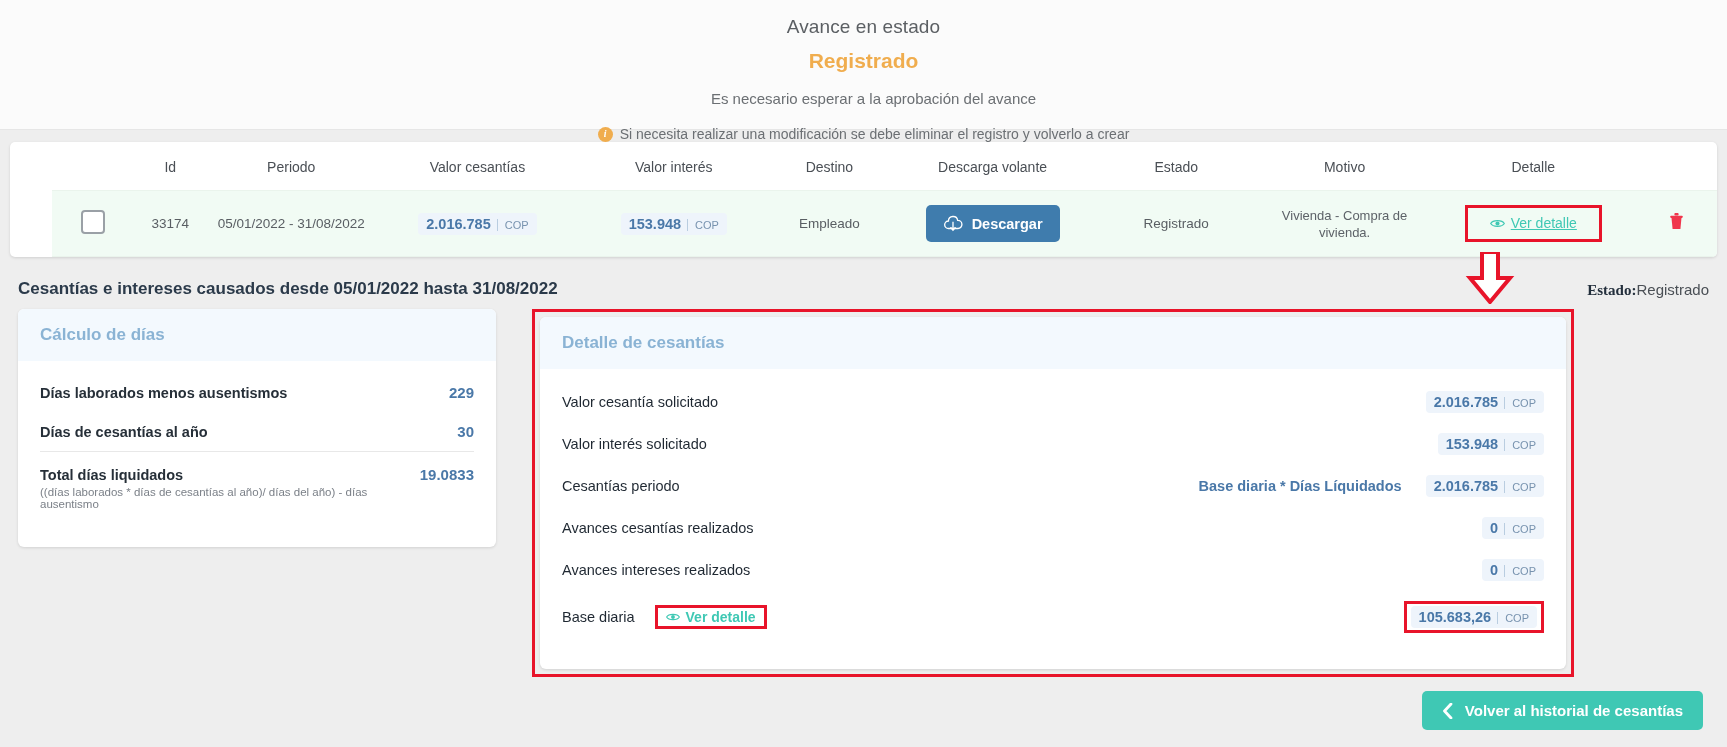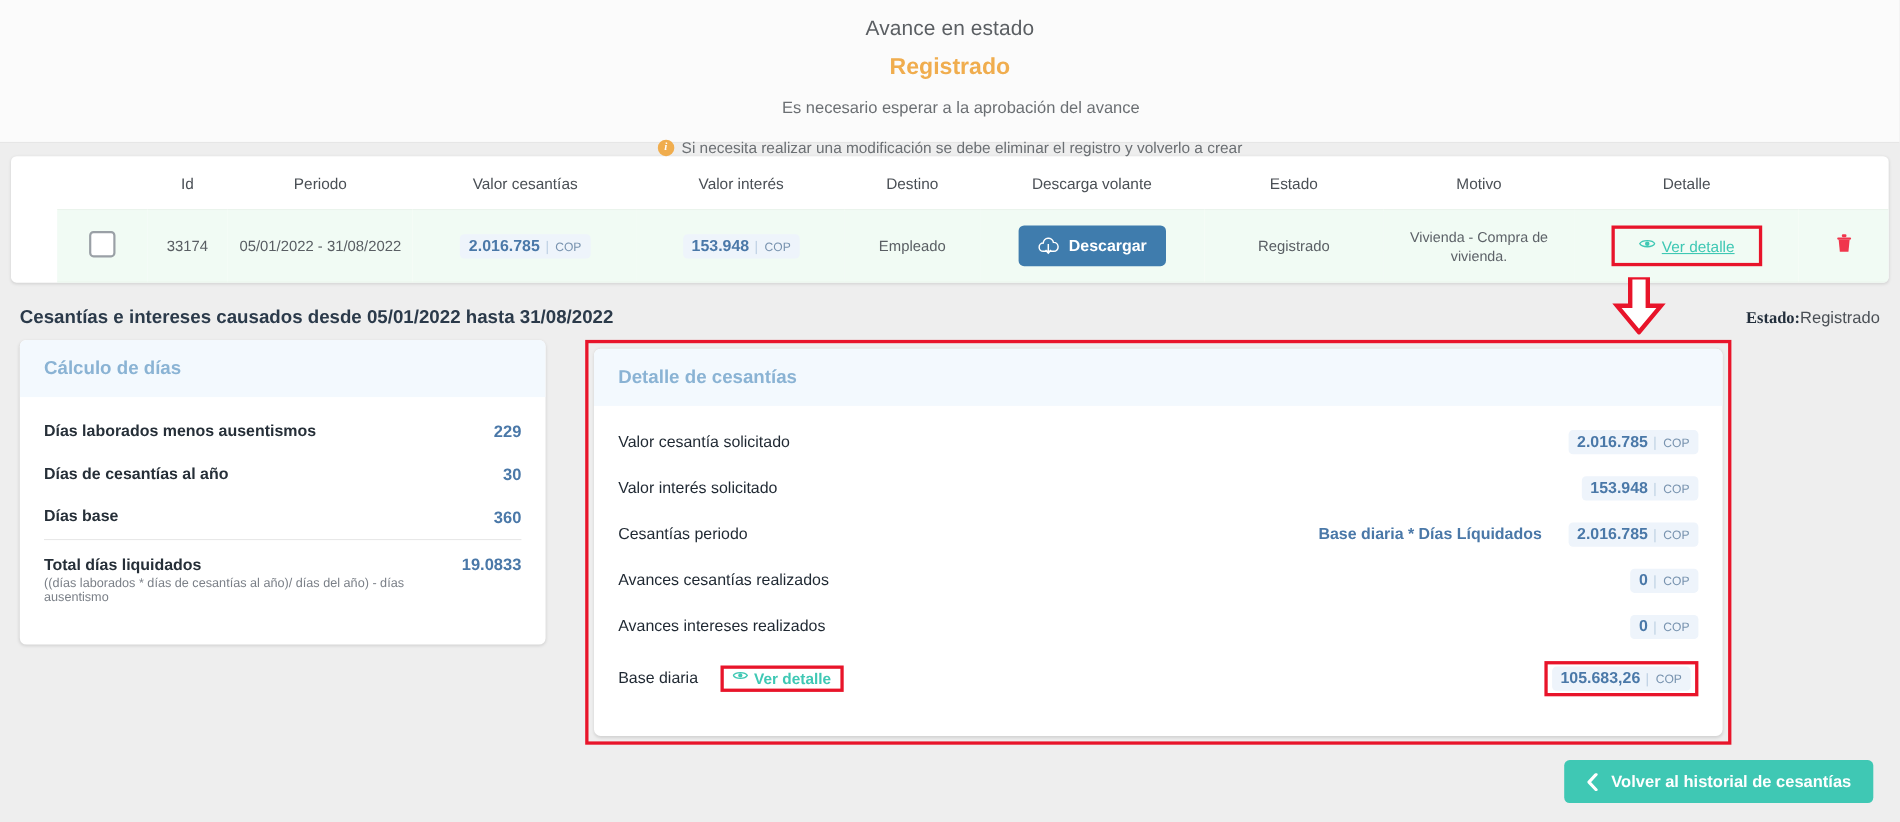--- a/index.html
+++ b/index.html
@@ -92,21 +92,21 @@
     padding-left: 7px; border-left: 1px solid #b9cde0;
   }
   .btn-descargar {
     background: #3f7cad; color: #fff; border: none; border-radius: 5px;
     padding: 10px 17px; font-size: 14.5px; font-weight: bold;
     display: inline-flex; align-items: center; gap: 9px; cursor: pointer;
     font-family: "Liberation Sans", sans-serif;
   }
   .motivo { font-size: 13px; color: #5d6268; line-height: 17px; }
   .ver-detalle {
-    display: inline-flex; gap: 6px;
+    display: inline-flex; align-items: center; gap: 6px;
     color: #3fc8b4; font-size: 14px; text-decoration: underline;
     cursor: pointer;
   }
   .redbox {
     display: inline-block; border: 3px solid #e8142a; padding: 7px 22px;
     background: transparent;
   }
   .trash { color: #f0364c; font-size: 19px; cursor: pointer; }
 
   
@@ -134,21 +134,21 @@
     box-shadow: 0 1px 3px rgba(0,0,0,.12);
     overflow: hidden;
   }
   .card-head {
     background: #f3f9fe; padding: 16px 22px;
     font-size: 17px; font-weight: bold; color: #8ab3d4;
   }
   .card-body { padding: 12px 22px 26px 22px; }
 
   .row {
-    display: flex; justify-content: space-between;
+    display: flex; align-items: center; justify-content: space-between;
     padding: 11px 0; gap: 12px;
   }
   .row .label { font-size: 14.5px; color: #262f38; font-weight: bold; }
   .row .value { font-size: 15px; color: #4a78a8; font-weight: bold; }
   .row.sep { border-top: 1px solid #e8e8e8; align-items: flex-start; padding-top: 14px; }
   .sub { font-size: 11.5px; color: #7b8088; font-weight: normal; margin-top: 2px; }
 
   .row2 {
     display: flex; align-items: center; padding: 10px 0; gap: 12px;
   }
@@ -294,24 +294,20 @@
           <div class="card-head">Cálculo de días</div>
           <div class="card-body">
             <div class="row">
               <span class="label">Días laborados menos ausentismos</span>
               <span class="value">229</span>
             </div>
             <div class="row">
               <span class="label">Días de cesantías al año</span>
               <span class="value">30</span>
             </div>
-            <div class="row">
-              <span class="label">Días base</span>
-              <span class="value">360</span>
-            </div>
             <div class="row sep">
               <span>
                 <span class="label">Total días liquidados</span>
                 <div class="sub">((días laborados * días de cesantías al año)/ días del año) - días ausentismo</div>
               </span>
               <span class="value">19.0833</span>
             </div>
           </div>
         </div>
       </div>

